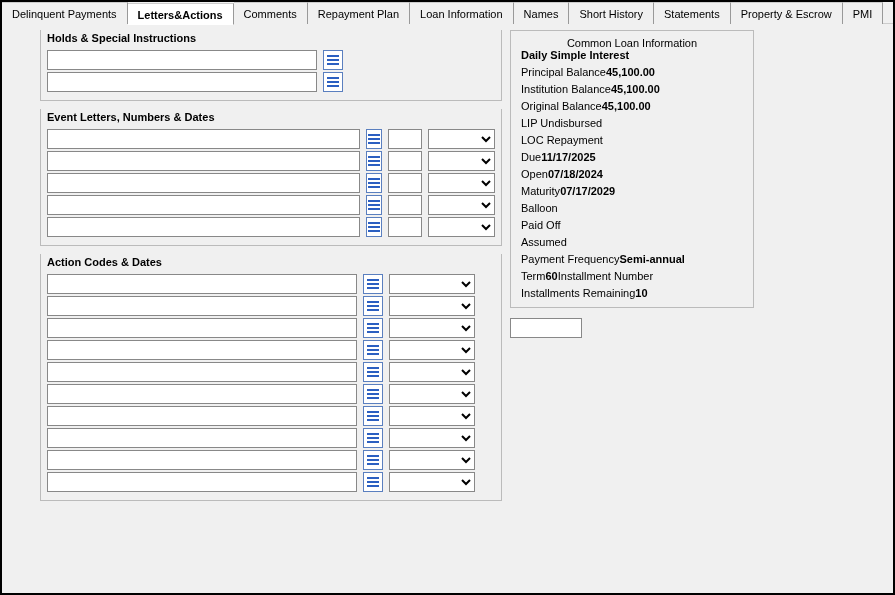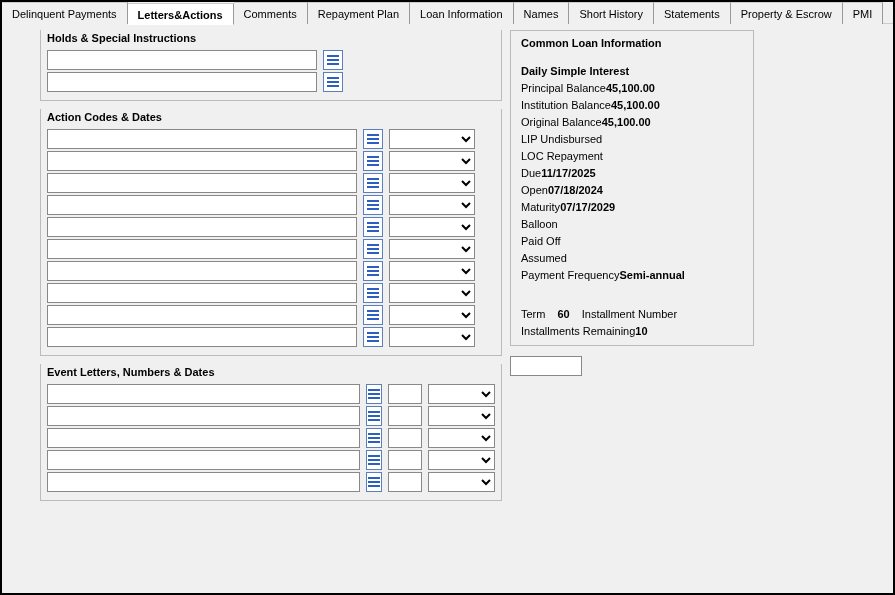--- a/index.html
+++ b/index.html
@@ -106,30 +106,30 @@
   }
   .txt-event { width: 404px; }
   .txt-small { width: 34px; margin-left: 6px; }
   .info-panel {
     border: 1px solid #bbb;
     background: #f0f0f0;
     padding: 6px 10px;
     width: 244px;
     margin-bottom: 10px;
   }
-  .info-title { font-weight: bold; margin-bottom:16px; }
+  .info-title { font-weight: normal; margin-bottom:0;text-align:center; }
   .info-sub { font-weight: bold; margin-bottom:2px; }
   .info-row {
     display: flex;
     justify-content: flex-start;
     height: 17px;
     align-items: center;
   }
   .info-value { font-weight: bold; text-align: right; }
-  .term-row { display:flex; height:17px; align-items:center; gap:12px;margin-top:22px;}
+  .term-row { display:flex; height:17px; align-items:center; }
   .warn-block { width: 244px; }
   .warn-label { margin-bottom:4px; }
   .warn-field { width:72px; height:20px; background:#fff; border:1px solid #888; }
 </style>
 </head>
 <body>
 
 <div class="tabs">
   <div class="tab">Delinquent Payments</div>
   <div class="tab active">Letters&amp;Actions</div>
@@ -164,136 +164,20 @@
             <svg viewBox="0 0 14 14">
               <rect x="1" y="2" width="12" height="2" fill="#2b5fc1"></rect>
               <rect x="1" y="6" width="12" height="2" fill="#2b5fc1"></rect>
               <rect x="1" y="10" width="12" height="2" fill="#2b5fc1"></rect>
             </svg>
           </span>
       </div>
     </div>
 
     <div class="group">
-      <div class="group-title">Action Codes &amp; Dates</div>
-      <div id="actions-container">
-          <div class="action-row">
-            <input class="txt txt-action" value="" style="">
-            <span class="icon-btn">
-              <svg viewBox="0 0 14 14">
-                <rect x="1" y="2" width="12" height="2" fill="#2b5fc1"></rect>
-                <rect x="1" y="6" width="12" height="2" fill="#2b5fc1"></rect>
-                <rect x="1" y="10" width="12" height="2" fill="#2b5fc1"></rect>
-              </svg>
-            </span>
-            <select class="combo"></select>
-          </div>
-          <div class="action-row">
-            <input class="txt txt-action" value="" style="">
-            <span class="icon-btn">
-              <svg viewBox="0 0 14 14">
-                <rect x="1" y="2" width="12" height="2" fill="#2b5fc1"></rect>
-                <rect x="1" y="6" width="12" height="2" fill="#2b5fc1"></rect>
-                <rect x="1" y="10" width="12" height="2" fill="#2b5fc1"></rect>
-              </svg>
-            </span>
-            <select class="combo"></select>
-          </div>
-          <div class="action-row">
-            <input class="txt txt-action" value="" style="">
-            <span class="icon-btn">
-              <svg viewBox="0 0 14 14">
-                <rect x="1" y="2" width="12" height="2" fill="#2b5fc1"></rect>
-                <rect x="1" y="6" width="12" height="2" fill="#2b5fc1"></rect>
-                <rect x="1" y="10" width="12" height="2" fill="#2b5fc1"></rect>
-              </svg>
-            </span>
-            <select class="combo"></select>
-          </div>
-          <div class="action-row">
-            <input class="txt txt-action" value="" style="">
-            <span class="icon-btn">
-              <svg viewBox="0 0 14 14">
-                <rect x="1" y="2" width="12" height="2" fill="#2b5fc1"></rect>
-                <rect x="1" y="6" width="12" height="2" fill="#2b5fc1"></rect>
-                <rect x="1" y="10" width="12" height="2" fill="#2b5fc1"></rect>
-              </svg>
-            </span>
-            <select class="combo"></select>
-          </div>
-          <div class="action-row">
-            <input class="txt txt-action" value="" style="">
-            <span class="icon-btn">
-              <svg viewBox="0 0 14 14">
-                <rect x="1" y="2" width="12" height="2" fill="#2b5fc1"></rect>
-                <rect x="1" y="6" width="12" height="2" fill="#2b5fc1"></rect>
-                <rect x="1" y="10" width="12" height="2" fill="#2b5fc1"></rect>
-              </svg>
-            </span>
-            <select class="combo"></select>
-          </div>
-          <div class="action-row">
-            <input class="txt txt-action" value="" style="">
-            <span class="icon-btn">
-              <svg viewBox="0 0 14 14">
-                <rect x="1" y="2" width="12" height="2" fill="#2b5fc1"></rect>
-                <rect x="1" y="6" width="12" height="2" fill="#2b5fc1"></rect>
-                <rect x="1" y="10" width="12" height="2" fill="#2b5fc1"></rect>
-              </svg>
-            </span>
-            <select class="combo"></select>
-          </div>
-          <div class="action-row">
-            <input class="txt txt-action" value="" style="">
-            <span class="icon-btn">
-              <svg viewBox="0 0 14 14">
-                <rect x="1" y="2" width="12" height="2" fill="#2b5fc1"></rect>
-                <rect x="1" y="6" width="12" height="2" fill="#2b5fc1"></rect>
-                <rect x="1" y="10" width="12" height="2" fill="#2b5fc1"></rect>
-              </svg>
-            </span>
-            <select class="combo"></select>
-          </div>
-          <div class="action-row">
-            <input class="txt txt-action" value="" style="">
-            <span class="icon-btn">
-              <svg viewBox="0 0 14 14">
-                <rect x="1" y="2" width="12" height="2" fill="#2b5fc1"></rect>
-                <rect x="1" y="6" width="12" height="2" fill="#2b5fc1"></rect>
-                <rect x="1" y="10" width="12" height="2" fill="#2b5fc1"></rect>
-              </svg>
-            </span>
-            <select class="combo"></select>
-          </div>
-          <div class="action-row">
-            <input class="txt txt-action" value="" style="">
-            <span class="icon-btn">
-              <svg viewBox="0 0 14 14">
-                <rect x="1" y="2" width="12" height="2" fill="#2b5fc1"></rect>
-                <rect x="1" y="6" width="12" height="2" fill="#2b5fc1"></rect>
-                <rect x="1" y="10" width="12" height="2" fill="#2b5fc1"></rect>
-              </svg>
-            </span>
-            <select class="combo"></select>
-          </div>
-          <div class="action-row">
-            <input class="txt txt-action" value="" style="">
-            <span class="icon-btn">
-              <svg viewBox="0 0 14 14">
-                <rect x="1" y="2" width="12" height="2" fill="#2b5fc1"></rect>
-                <rect x="1" y="6" width="12" height="2" fill="#2b5fc1"></rect>
-                <rect x="1" y="10" width="12" height="2" fill="#2b5fc1"></rect>
-              </svg>
-            </span>
-            <select class="combo"></select>
-          </div>
-        </div>
-    </div>
-
-    <div class="group">
       <div class="group-title">Event Letters, Numbers &amp; Dates</div>
       <div id="events-container">
           <div class="event-row">
             <input class="txt txt-event" value="" style="">
             <span class="icon-btn">
               <svg viewBox="0 0 14 14">
                 <rect x="1" y="2" width="12" height="2" fill="#2b5fc1"></rect>
                 <rect x="1" y="6" width="12" height="2" fill="#2b5fc1"></rect>
                 <rect x="1" y="10" width="12" height="2" fill="#2b5fc1"></rect>
               </svg>
@@ -340,20 +224,136 @@
           <div class="event-row">
             <input class="txt txt-event" value="" style="">
             <span class="icon-btn">
               <svg viewBox="0 0 14 14">
                 <rect x="1" y="2" width="12" height="2" fill="#2b5fc1"></rect>
                 <rect x="1" y="6" width="12" height="2" fill="#2b5fc1"></rect>
                 <rect x="1" y="10" width="12" height="2" fill="#2b5fc1"></rect>
               </svg>
             </span>
             <input class="txt txt-small" value="" style="">
+            <select class="combo"></select>
+          </div>
+        </div>
+    </div>
+
+    <div class="group">
+      <div class="group-title">Action Codes &amp; Dates</div>
+      <div id="actions-container">
+          <div class="action-row">
+            <input class="txt txt-action" value="" style="">
+            <span class="icon-btn">
+              <svg viewBox="0 0 14 14">
+                <rect x="1" y="2" width="12" height="2" fill="#2b5fc1"></rect>
+                <rect x="1" y="6" width="12" height="2" fill="#2b5fc1"></rect>
+                <rect x="1" y="10" width="12" height="2" fill="#2b5fc1"></rect>
+              </svg>
+            </span>
+            <select class="combo"></select>
+          </div>
+          <div class="action-row">
+            <input class="txt txt-action" value="" style="">
+            <span class="icon-btn">
+              <svg viewBox="0 0 14 14">
+                <rect x="1" y="2" width="12" height="2" fill="#2b5fc1"></rect>
+                <rect x="1" y="6" width="12" height="2" fill="#2b5fc1"></rect>
+                <rect x="1" y="10" width="12" height="2" fill="#2b5fc1"></rect>
+              </svg>
+            </span>
+            <select class="combo"></select>
+          </div>
+          <div class="action-row">
+            <input class="txt txt-action" value="" style="">
+            <span class="icon-btn">
+              <svg viewBox="0 0 14 14">
+                <rect x="1" y="2" width="12" height="2" fill="#2b5fc1"></rect>
+                <rect x="1" y="6" width="12" height="2" fill="#2b5fc1"></rect>
+                <rect x="1" y="10" width="12" height="2" fill="#2b5fc1"></rect>
+              </svg>
+            </span>
+            <select class="combo"></select>
+          </div>
+          <div class="action-row">
+            <input class="txt txt-action" value="" style="">
+            <span class="icon-btn">
+              <svg viewBox="0 0 14 14">
+                <rect x="1" y="2" width="12" height="2" fill="#2b5fc1"></rect>
+                <rect x="1" y="6" width="12" height="2" fill="#2b5fc1"></rect>
+                <rect x="1" y="10" width="12" height="2" fill="#2b5fc1"></rect>
+              </svg>
+            </span>
+            <select class="combo"></select>
+          </div>
+          <div class="action-row">
+            <input class="txt txt-action" value="" style="">
+            <span class="icon-btn">
+              <svg viewBox="0 0 14 14">
+                <rect x="1" y="2" width="12" height="2" fill="#2b5fc1"></rect>
+                <rect x="1" y="6" width="12" height="2" fill="#2b5fc1"></rect>
+                <rect x="1" y="10" width="12" height="2" fill="#2b5fc1"></rect>
+              </svg>
+            </span>
+            <select class="combo"></select>
+          </div>
+          <div class="action-row">
+            <input class="txt txt-action" value="" style="">
+            <span class="icon-btn">
+              <svg viewBox="0 0 14 14">
+                <rect x="1" y="2" width="12" height="2" fill="#2b5fc1"></rect>
+                <rect x="1" y="6" width="12" height="2" fill="#2b5fc1"></rect>
+                <rect x="1" y="10" width="12" height="2" fill="#2b5fc1"></rect>
+              </svg>
+            </span>
+            <select class="combo"></select>
+          </div>
+          <div class="action-row">
+            <input class="txt txt-action" value="" style="">
+            <span class="icon-btn">
+              <svg viewBox="0 0 14 14">
+                <rect x="1" y="2" width="12" height="2" fill="#2b5fc1"></rect>
+                <rect x="1" y="6" width="12" height="2" fill="#2b5fc1"></rect>
+                <rect x="1" y="10" width="12" height="2" fill="#2b5fc1"></rect>
+              </svg>
+            </span>
+            <select class="combo"></select>
+          </div>
+          <div class="action-row">
+            <input class="txt txt-action" value="" style="">
+            <span class="icon-btn">
+              <svg viewBox="0 0 14 14">
+                <rect x="1" y="2" width="12" height="2" fill="#2b5fc1"></rect>
+                <rect x="1" y="6" width="12" height="2" fill="#2b5fc1"></rect>
+                <rect x="1" y="10" width="12" height="2" fill="#2b5fc1"></rect>
+              </svg>
+            </span>
+            <select class="combo"></select>
+          </div>
+          <div class="action-row">
+            <input class="txt txt-action" value="" style="">
+            <span class="icon-btn">
+              <svg viewBox="0 0 14 14">
+                <rect x="1" y="2" width="12" height="2" fill="#2b5fc1"></rect>
+                <rect x="1" y="6" width="12" height="2" fill="#2b5fc1"></rect>
+                <rect x="1" y="10" width="12" height="2" fill="#2b5fc1"></rect>
+              </svg>
+            </span>
+            <select class="combo"></select>
+          </div>
+          <div class="action-row">
+            <input class="txt txt-action" value="" style="">
+            <span class="icon-btn">
+              <svg viewBox="0 0 14 14">
+                <rect x="1" y="2" width="12" height="2" fill="#2b5fc1"></rect>
+                <rect x="1" y="6" width="12" height="2" fill="#2b5fc1"></rect>
+                <rect x="1" y="10" width="12" height="2" fill="#2b5fc1"></rect>
+              </svg>
+            </span>
             <select class="combo"></select>
           </div>
         </div>
     </div>
 
   </div>
 
   <div class="right-col">
     <div class="info-panel">
       <div class="info-title">Common Loan Information</div>

